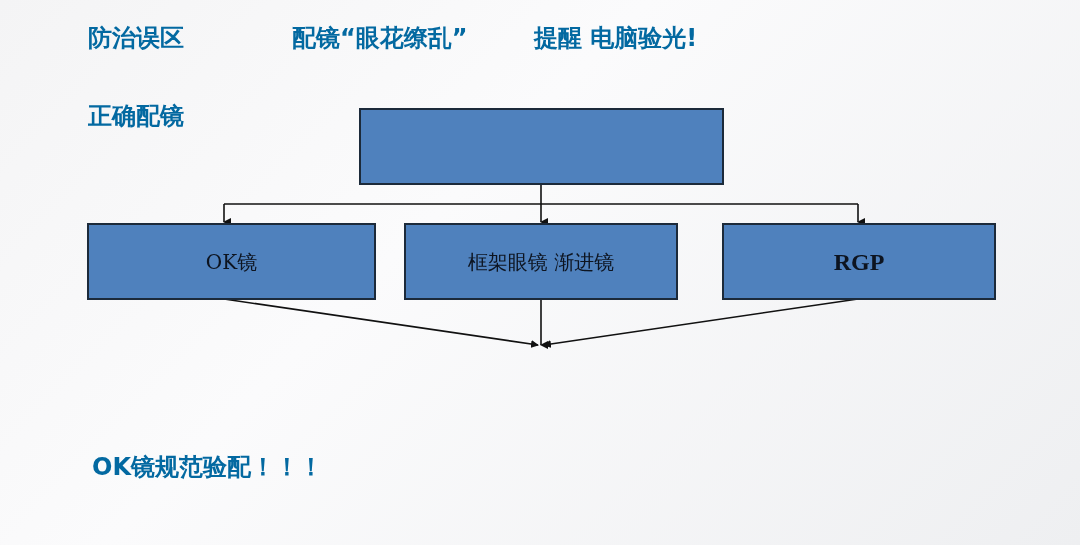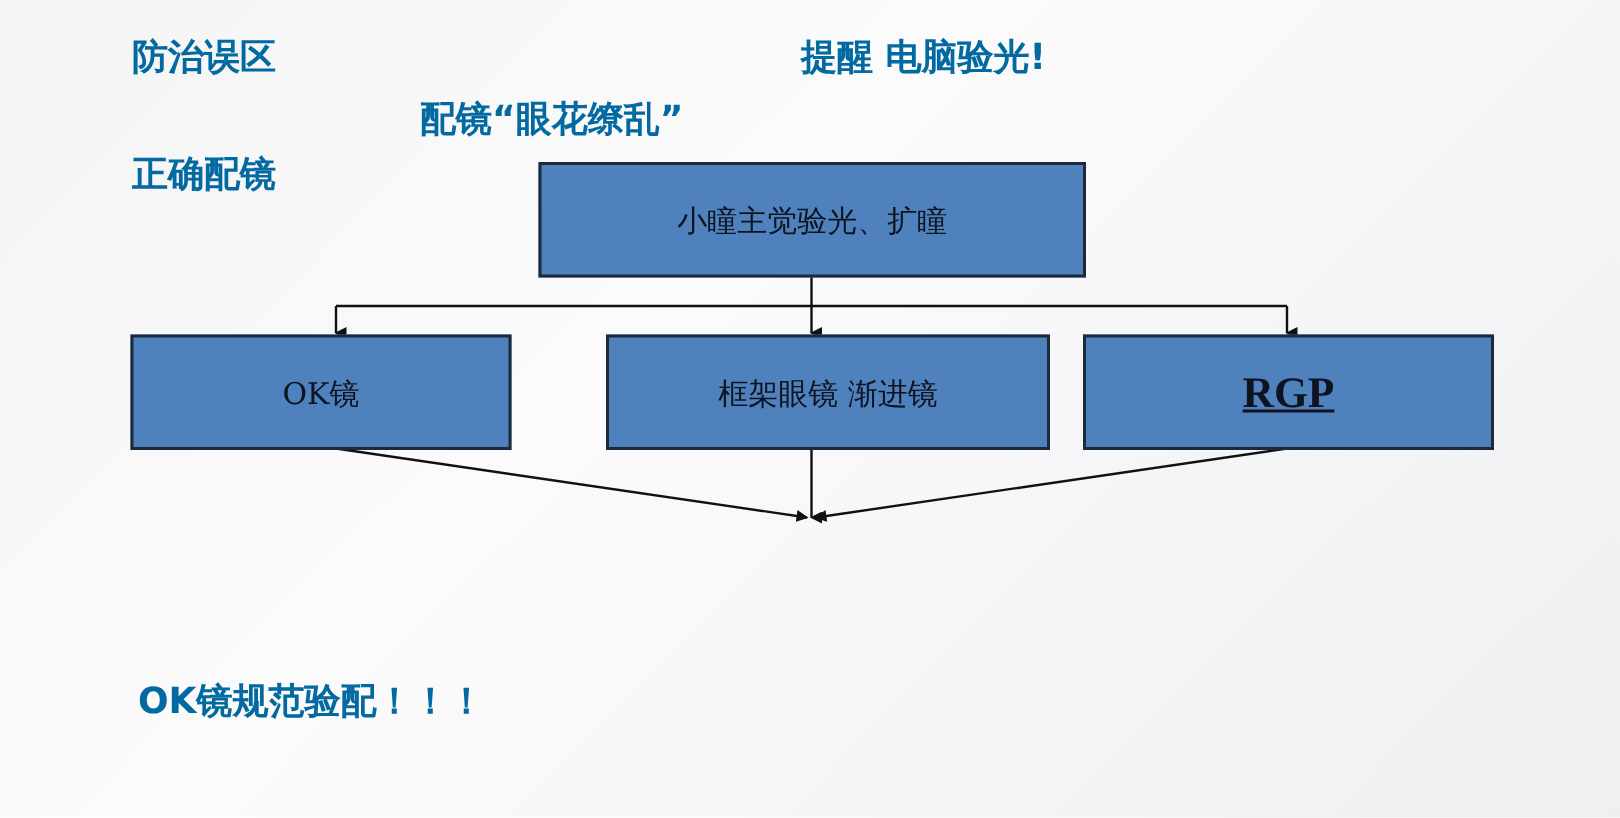--- a/index.html
+++ b/index.html
@@ -12,28 +12,28 @@
       position: absolute; color: #0369a1; font-weight: bold; font-size: 24px;
       font-family: "DejaVu Sans", sans-serif; white-space: nowrap; letter-spacing: 0px;
     }
     .box {
       position: absolute; background: #4f81bd; border: 2px solid #1c2a3a;
       box-sizing: border-box; display: flex; flex-direction: column;
       align-items: center; justify-content: center; text-align: center;
       color: #0d1420; font-family: "DejaVu Serif", "Liberation Serif", serif;
       font-size: 20px; line-height: 30px;
     }
-    .box.bold { font-weight: bold; font-family: "Liberation Serif", "DejaVu Serif", serif; font-size: 29px; text-decoration: underline; }
+    .box.bold { font-weight: bold; font-family: "Liberation Serif", "DejaVu Serif", serif; font-size: 24px; }
     svg.connectors { position: absolute; left: 0; top: 0; }
   </style>
 </head>
 <body>
 
 <div class="heading" style="left:88px; top:22px;">防治误区</div>
-<div class="heading" style="left:280px; top:22px;margin-top:41px;">配镜“眼花缭乱”</div>
+<div class="heading" style="left:292px; top:22px;">配镜“眼花缭乱”</div>
 <div class="heading" style="left:534px; top:22px;">提醒 电脑验光!</div>
 
 <div class="heading" style="left:88px; top:100px;">正确配镜</div>
 
 <svg class="connectors" width="1080" height="545" viewBox="0 0 1080 545">
   <defs>
     <marker id="arrow" markerWidth="8" markerHeight="8" refX="4" refY="7" orient="auto" markerUnits="userSpaceOnUse">
       <path d="M0,0 L8,0 L4,8 z" fill="#111"></path>
     </marker>
     <marker id="arrow2" markerWidth="8" markerHeight="8" refX="7" refY="4" orient="auto" markerUnits="userSpaceOnUse">
@@ -48,28 +48,27 @@
     <line x1="224" y1="204" x2="224" y2="222" marker-end="url(#arrow)"></line>
     <line x1="858" y1="204" x2="858" y2="222" marker-end="url(#arrow)"></line>
 
     <line x1="224" y1="299" x2="538" y2="345" marker-end="url(#arrow2)"></line>
     <line x1="541" y1="299" x2="541" y2="345" marker-end="url(#arrow)"></line>
     <line x1="858" y1="299" x2="544" y2="345" marker-end="url(#arrow2)"></line>
   </g>
 </svg>
 
 <div class="box" style="left:359px; top:108px; width:365px; height:77px;">
-  <div>小瞳主觉验光、扩瞳</div>
 </div>
 
-<div class="box" style="left:87px; top:223px; width:254px; height:77px;">
+<div class="box" style="left:87px; top:223px; width:289px; height:77px;">
   <div>OK镜</div>
 </div>
 
-<div class="box" style="left:404px; top:223px; width:296px; height:77px;">
+<div class="box" style="left:404px; top:223px; width:274px; height:77px;">
   <div>框架眼镜 渐进镜</div>
 </div>
 
 <div class="box bold" style="left:722px; top:223px; width:274px; height:77px;">
   <div>RGP</div>
 </div>
 
 <div class="heading" style="left:92px; top:451px;">OK镜规范验配！！！</div>
 
 </body></html>

